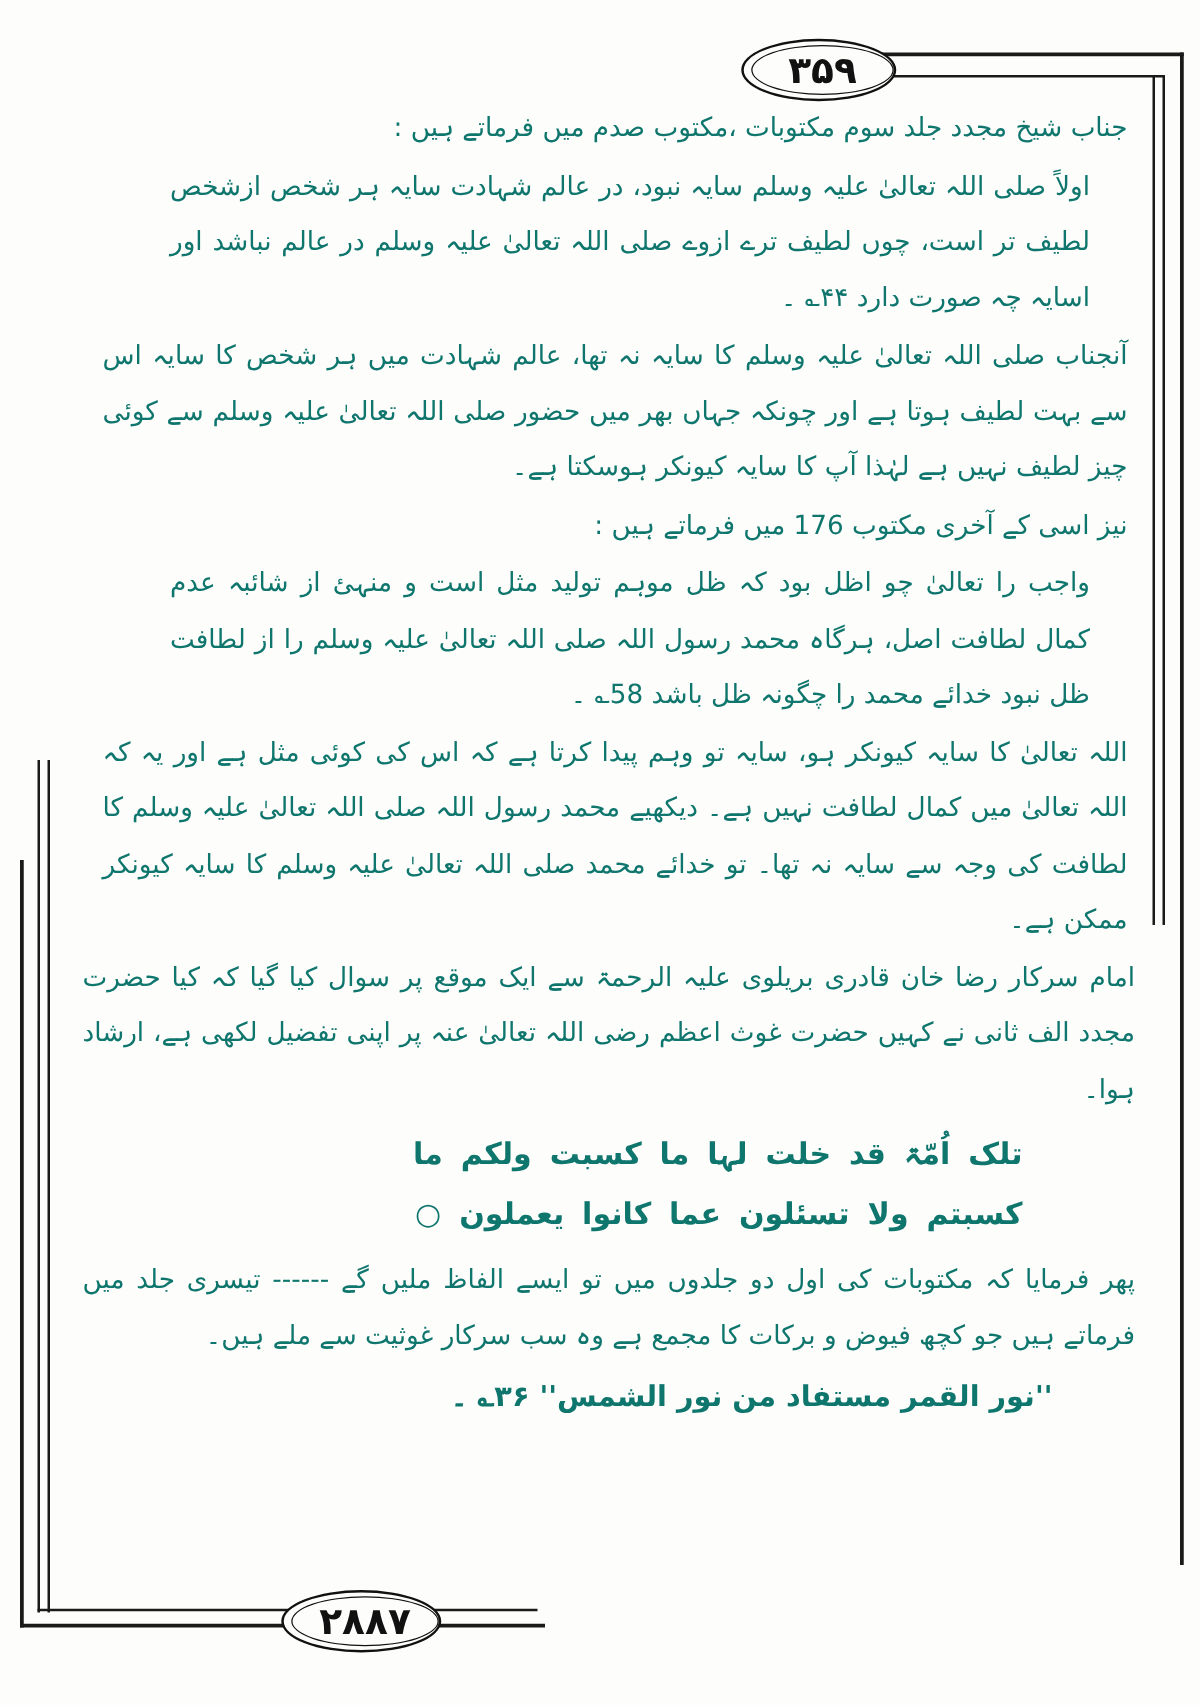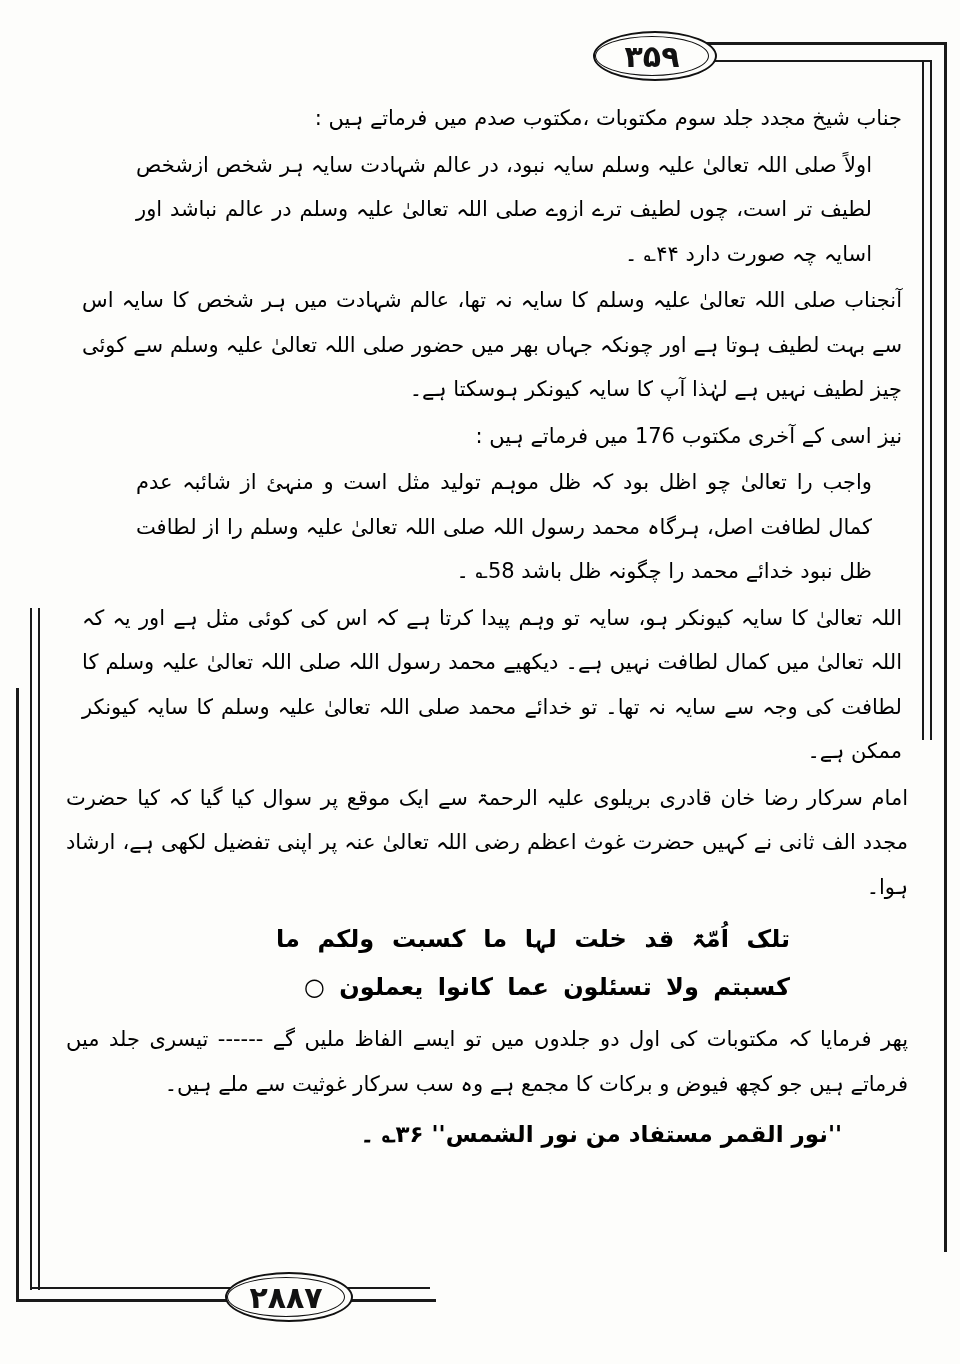--- a/index.html
+++ b/index.html
@@ -30,21 +30,21 @@
   .thin.vline { width: 2px; }
 
   
   .oval {
     position: absolute;
     border: 2.5px solid #111;
     border-radius: 50%;
     background: #fdfdfb;
     display: flex;
     align-items: center;
-    justify-content: flex-end;
+    justify-content: flex-start;
     box-sizing: border-box;
   }
   .oval .inner {
     border: 1.5px solid #111;
     border-radius: 50%;
     width: calc(100% - 8px);
     height: calc(100% - 8px);
     display: flex;
     align-items: center;
     justify-content: center;
@@ -52,41 +52,42 @@
     font-size: 30px;
     letter-spacing: 4px;
     direction: rtl;
   }
   #oval-top    { left: 593px; top: 31px;  width: 124px; height: 50px; }
   #oval-bottom { left: 225px; top: 1272px; width: 128px; height: 50px; }
 
   
   #content {
     position: absolute;
-    top: 96px;
+    top: 80px;
     right: 58px;
     left: 66px;
     direction: rtl;
     text-align: justify;
     font-size: 21px;
     line-height: 2.12;
-    color: #000000;
+    color: #0f766e;
   }
   .para { margin: 0 0 2px 0; }
   .intro { text-align: right; }
   .quote {
     margin-right: 30px;
     margin-left: 70px;
   }
   .urdu-body { margin-left: 16px; }
   .wide { margin-right: -6px; }
   .verse {
     font-weight: bold;
     font-size: 24px;
-    margin: 6px 112px 6px 210px;
+    margin: 6px 84px 6px 210px;
+    text-align: right;
     word-spacing: 6px;
     line-height: 2.0;
   }
   .center-quote {
     font-weight: bold;
     font-size: 23px;
     text-align: right;
     margin-top: 4px;
     margin-left: 120px;
     margin-right: 60px;

